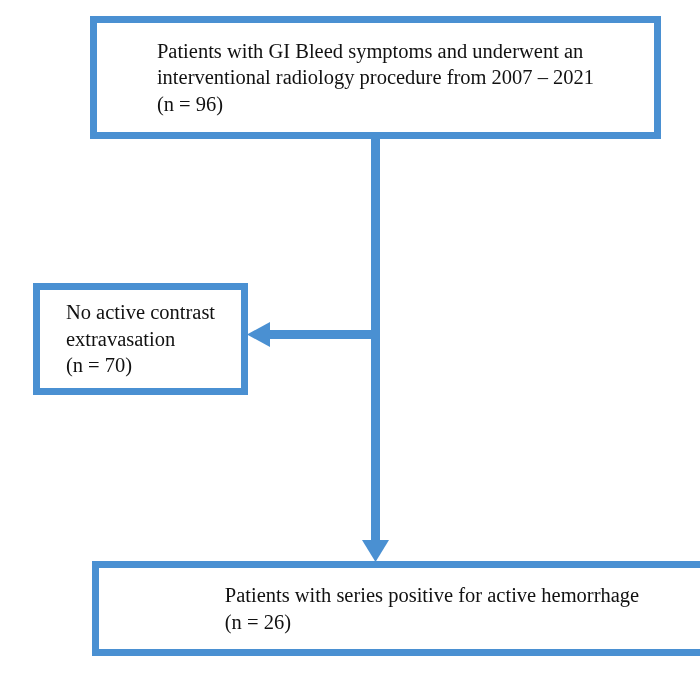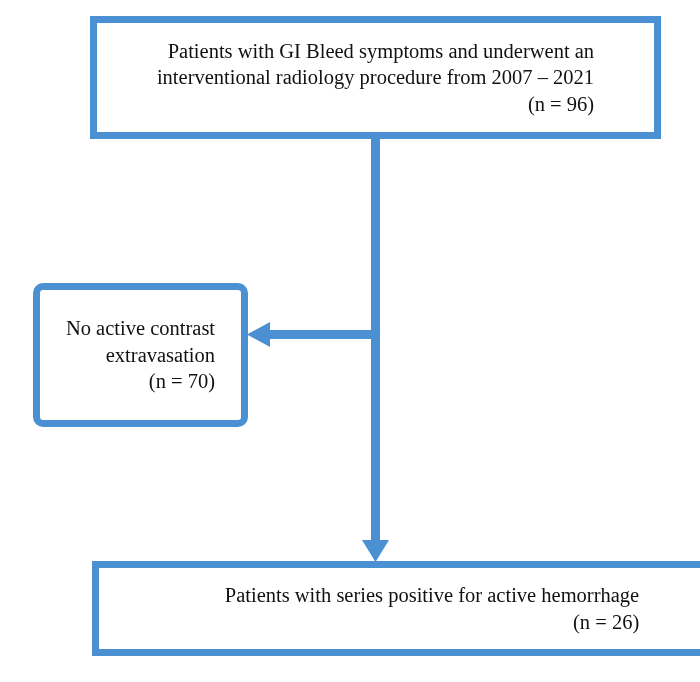--- a/index.html
+++ b/index.html
@@ -32,42 +32,41 @@
     border-style: solid;
     border-color: #4a90d2;
     display: flex;
     align-items: center;
     justify-content: center;
     z-index: 2;
   }
   .node-text {
     font-family: "Liberation Serif", "DejaVu Serif", serif;
     color: #111111;
-    text-align: right;
+    text-align: left;
     line-height: 1.30;
     white-space: pre-line;
     padding: 0 8px;
   }
   #node-top {
     left: 90px;
     top: 16px;
     width: 571px;
     height: 123px;
     border-width: 7px;
   }
   #node-top .node-text {
     font-size: 20.5px;
   }
   #node-excluded {
     left: 33px;
     top: 283px;
     width: 215px;
-    height: 144px;
+    height: 112px;
     border-width: 7px;
-    border-radius: 10px;
   }
   #node-excluded .node-text {
     font-size: 20.5px;
   }
   #node-bottom {
     left: 92px;
     top: 561px;
     width: 680px;
     height: 95px;
     border-width: 7px;

